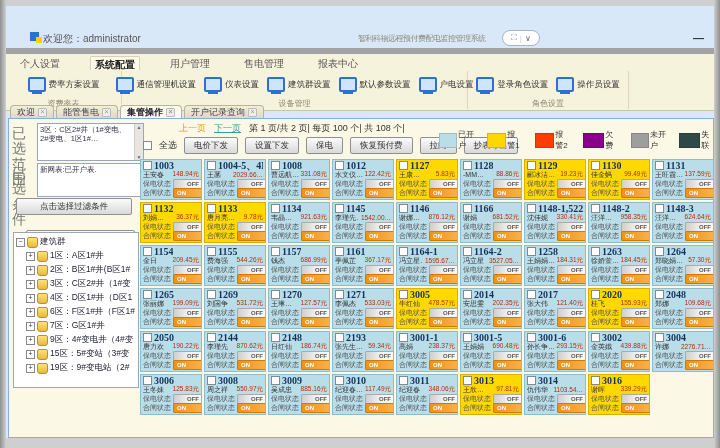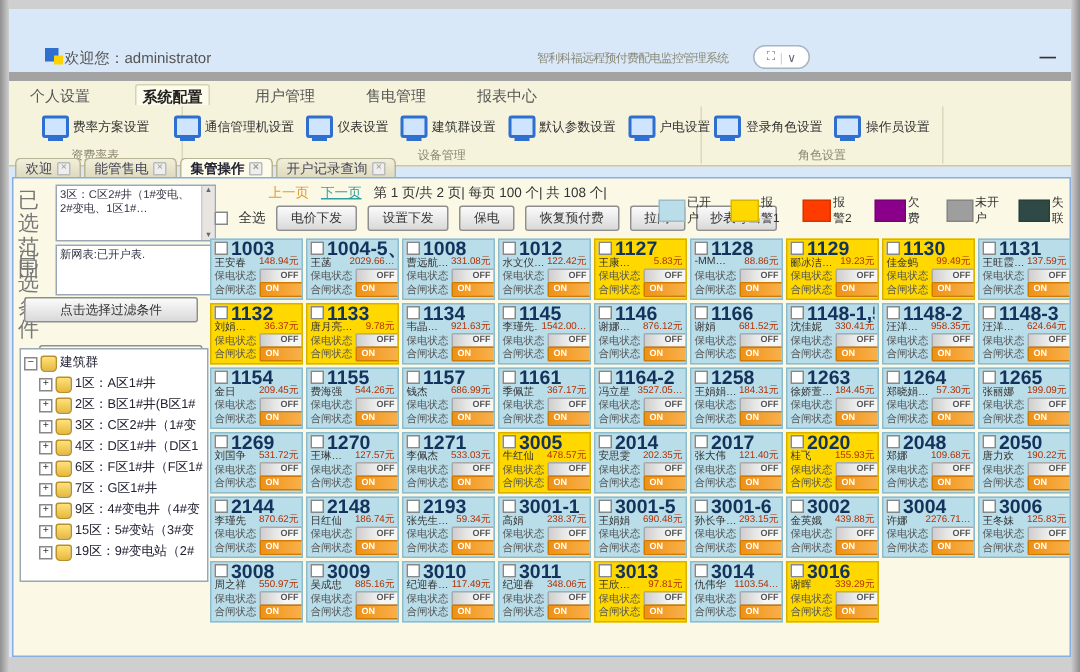--- a/index.html
+++ b/index.html
@@ -67,21 +67,21 @@
   .tbtn{position:static;height:15px;padding:0 9px;font-size:8.5px;}
   .legend{position:absolute;left:430px;top:10px;display:flex;gap:13px;}
   .litem{display:flex;flex-direction:row;align-items:center;gap:1px;font-size:8px;color:#333;}
   .lswatch{width:24px;height:13px;border:1px solid rgba(0,0,0,.15);}
 
   
   .grid{position:absolute;left:131px;top:40px;display:grid;grid-template-columns:repeat(9,62px);grid-auto-rows:41px;gap:2px;}
   .card{border:1px solid #8fbccb;background:#b9dde9;padding:1px 2px;overflow:hidden;font-size:7px;}
   .card.alarm1{background:#ffd800;border-color:#d9b100;}
   .chead{display:flex;align-items:center;gap:2px;height:9px;}
-  .room{font-size:13px;font-weight:bold;color:#13335c;white-space:nowrap;overflow:hidden;}
+  .room{font-size:10px;font-weight:bold;color:#13335c;white-space:nowrap;overflow:hidden;font-family:Liberation Serif, serif;}
   .cline{display:flex;align-items:center;justify-content:space-between;height:9px;gap:2px;}
   .cname{color:#333;white-space:nowrap;overflow:hidden;max-width:30px;}
   .cbal{color:#b23000;white-space:nowrap;font-size:6.5px;}
   .clabel{color:#555;white-space:nowrap;}
   .pillsw{width:25px;height:8px;border-radius:1px;font-size:6px;font-weight:bold;line-height:8px;flex:none;}
   .pillsw.off{background:linear-gradient(90deg,#cfcfcf,#f6f6f6 60%);border:1px solid #aaa;color:#555;text-align:right;padding-right:2px;}
   .pillsw.on{background:linear-gradient(90deg,#f29112,#f8b14e);border:1px solid #cf7a00;color:#fff;text-align:left;padding-left:3px;}
 </style>
 </head>
 <body>
@@ -687,20 +687,38 @@
               <span class="pillsw off">OFF</span>
             </div>
             <div class="cline">
               <span class="clabel">合闸状态</span>
               <span class="pillsw on">ON</span>
             </div>
           </div>
           <div class="card">
             <div class="chead">
               <span class="cb"></span>
+              <span class="room">1164-1</span>
+            </div>
+            <div class="cline">
+              <span class="cname">冯立星…</span>
+              <span class="cbal">1595.67…</span>
+            </div>
+            <div class="cline">
+              <span class="clabel">保电状态</span>
+              <span class="pillsw off">OFF</span>
+            </div>
+            <div class="cline">
+              <span class="clabel">合闸状态</span>
+              <span class="pillsw on">ON</span>
+            </div>
+          </div>
+          <div class="card">
+            <div class="chead">
+              <span class="cb"></span>
               <span class="room">1164-2</span>
             </div>
             <div class="cline">
               <span class="cname">冯立星</span>
               <span class="cbal">3527.05…</span>
             </div>
             <div class="cline">
               <span class="clabel">保电状态</span>
               <span class="pillsw off">OFF</span>
             </div>

